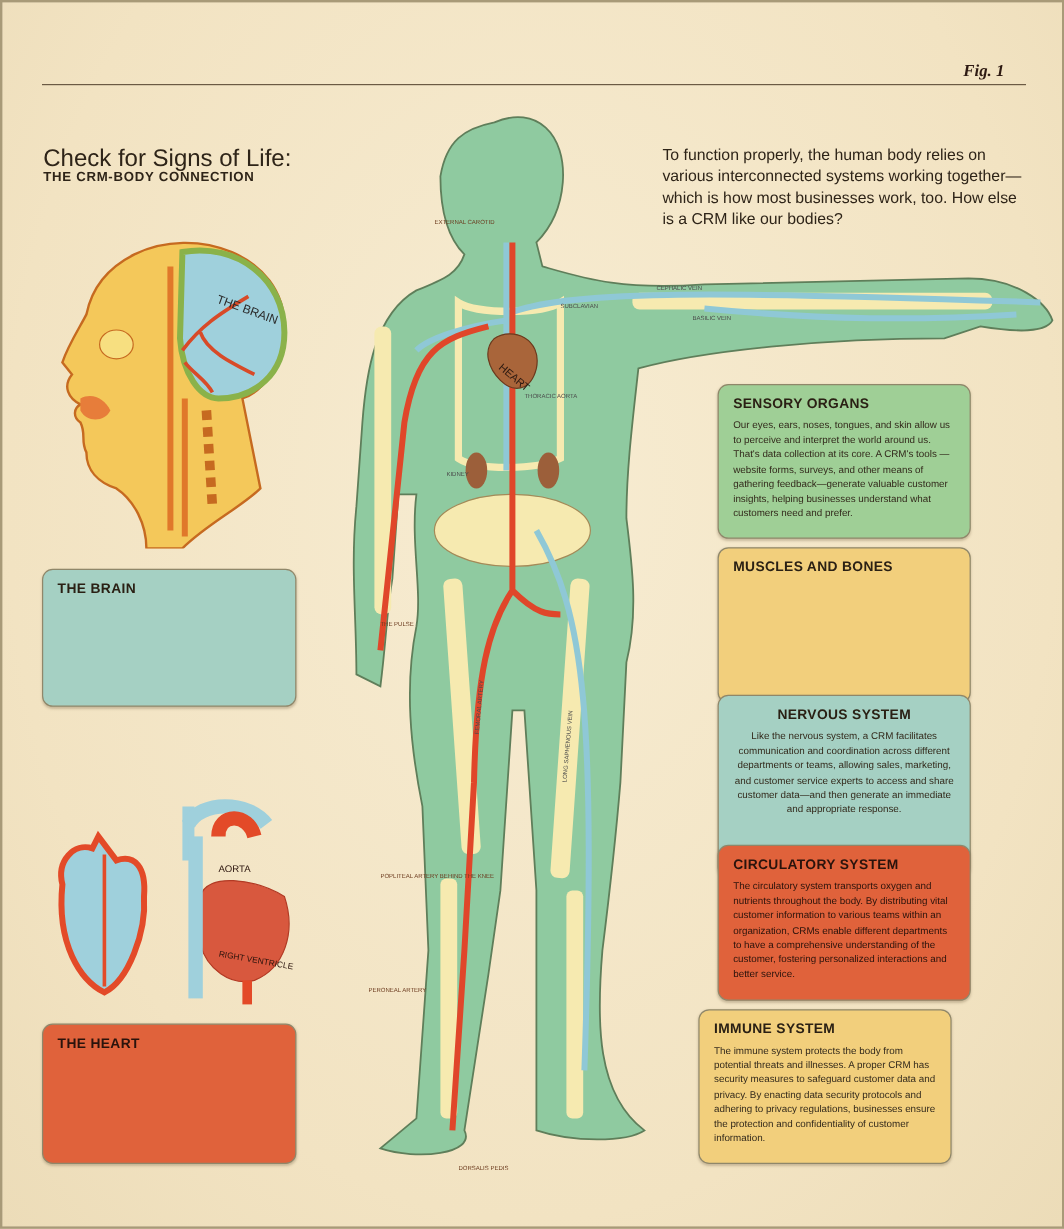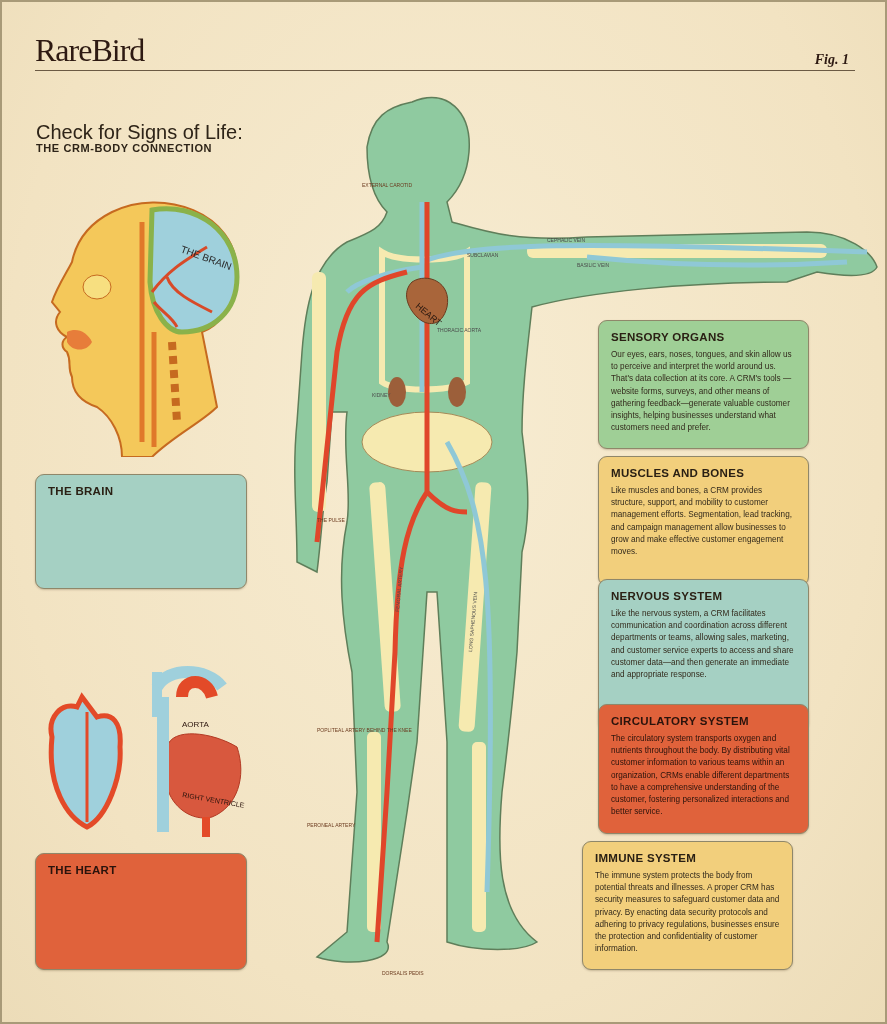--- a/index.html
+++ b/index.html
@@ -17,21 +17,21 @@
   }
   .logo {
     position: absolute; left: 33px; top: 30px;
     font-family: "Liberation Serif", serif; font-size: 32px; letter-spacing: -1px;
     color: #2e1a12;
   }
   .rule {
     position: absolute; left: 33px; top: 68px; width: 820px; height: 1px; background: #6b5a44;
   }
   .fig {
-    position: absolute; right: 36px; top: 50px;
+    position: absolute; right: 48px; top: 50px;
     font-family: "Liberation Serif", serif; font-style: italic; font-weight: bold;
     font-size: 14px; color: #2e1a12;
   }
   .subtitle { position: absolute; left: 34px; top: 119px; font-size: 20px; color: #2e2418; }
   .title { position: absolute; left: 34px; top: 140px; font-size: 11px; font-weight: bold; letter-spacing: 0.6px; color: #2e2418; text-align: center; }
   .intro {
     position: absolute; left: 550px; top: 118px; width: 305px;
     font-size: 13.2px; line-height: 18px; color: #2e2418;
   }
   .card {
@@ -51,27 +51,27 @@
   .red { background: #e0623b; }
   .red h3, .red p { color: #2a130c; }
 
   .illus { position: absolute; }
 </style>
 </head>
 <body>
 
 <div class="page">
 
-  <div class="logo">RareBird</div>
   <div class="rule"></div>
   <div class="fig">Fig. 1</div>
 
   <div class="subtitle">Check for Signs of Life:</div>
   <div class="title">THE CRM-BODY CONNECTION</div>
 
+  <div class="intro">To function properly, the human body relies on various interconnected systems working together—which is how most businesses work, too. How else is a CRM like our bodies?</div>
 
   <svg class="illus" style="left:40px;top:190px" width="200" height="265" viewBox="0 0 200 265">
     <path d="M70,20 C120,-5 195,20 195,80 C195,115 175,135 160,140 L175,215 C160,230 130,245 110,265 L80,265 C80,245 70,225 55,215 C40,210 30,200 30,185 C25,175 30,170 25,160 C18,155 20,148 25,145 C15,140 10,130 18,120 L10,110 C15,95 25,80 30,70 C35,45 50,30 70,20 Z" fill="#f4c85a" stroke="#c66a20" stroke-width="2"></path>
     <path d="M110,18 C155,10 195,40 195,85 C195,120 170,140 140,140 C125,140 110,120 108,90 Z" fill="#9fd0dc" stroke="#8ab24a" stroke-width="5"></path>
     <path d="M110,100 C125,80 140,70 165,55 M125,85 C130,100 150,110 170,120 M112,110 C120,120 130,125 135,135" stroke="#d84a28" stroke-width="3" fill="none"></path>
     <text x="138" y="60" font-size="10" fill="#2a2a2a" font-family="Liberation Sans, sans-serif" transform="rotate(20 138 60)">THE BRAIN</text>
     <ellipse cx="55" cy="95" rx="14" ry="12" fill="#f7df80" stroke="#c66a20"></ellipse>
     <path d="M100,30 L100,250 M112,140 L112,255" stroke="#e0782a" stroke-width="5" fill="none"></path>
     <path d="M130,150 L135,230" stroke="#c66a20" stroke-width="8" stroke-dasharray="8,6" fill="none"></path>
     <path d="M25,140 C35,135 45,140 50,150 C45,160 30,160 25,150 Z" fill="#e77d3a"></path>
@@ -135,24 +135,23 @@
     <h3>THE HEART</h3>
   </div>
 
   <div class="card green" style="left:596px;top:318px;width:211px;height:129px;">
     <h3>SENSORY ORGANS</h3>
     <p>Our eyes, ears, noses, tongues, and skin allow us to perceive and interpret the world around us. That's data collection at its core. A CRM's tools —website forms, surveys, and other means of gathering feedback—generate valuable customer insights, helping businesses understand what customers need and prefer.</p>
   </div>
 
   <div class="card yellow" style="left:596px;top:454px;width:211px;height:130px;">
     <h3>MUSCLES AND BONES</h3>
-    <p>Like muscles and bones, a CRM provides structure, support, and mobility to customer management efforts. Segmentation, lead tracking, and campaign management allow businesses to grow and make effective customer engagement moves.</p>
   </div>
 
-  <div class="card teal" style="left:596px;top:577px;width:211px;height:152px;">
+  <div class="card teal" style="left:596px;top:577px;width:211px;height:152px;text-align:center;">
     <h3>NERVOUS SYSTEM</h3>
     <p>Like the nervous system, a CRM facilitates communication and coordination across different departments or teams, allowing sales, marketing, and customer service experts to access and share customer data—and then generate an immediate and appropriate response.</p>
   </div>
 
   <div class="card red" style="left:596px;top:702px;width:211px;height:130px;">
     <h3>CIRCULATORY SYSTEM</h3>
     <p>The circulatory system transports oxygen and nutrients throughout the body. By distributing vital customer information to various teams within an organization, CRMs enable different departments to have a comprehensive understanding of the customer, fostering personalized interactions and better service.</p>
   </div>
 
   <div class="card yellow" style="left:580px;top:839px;width:211px;height:129px;">

